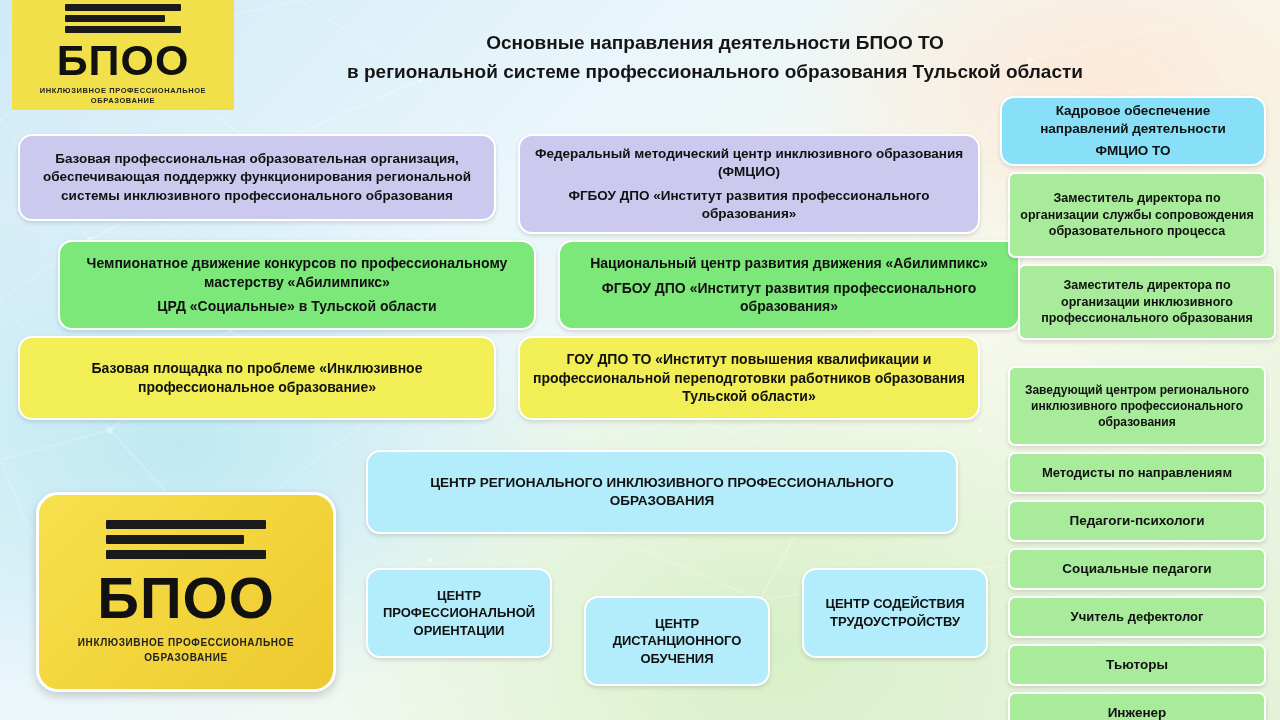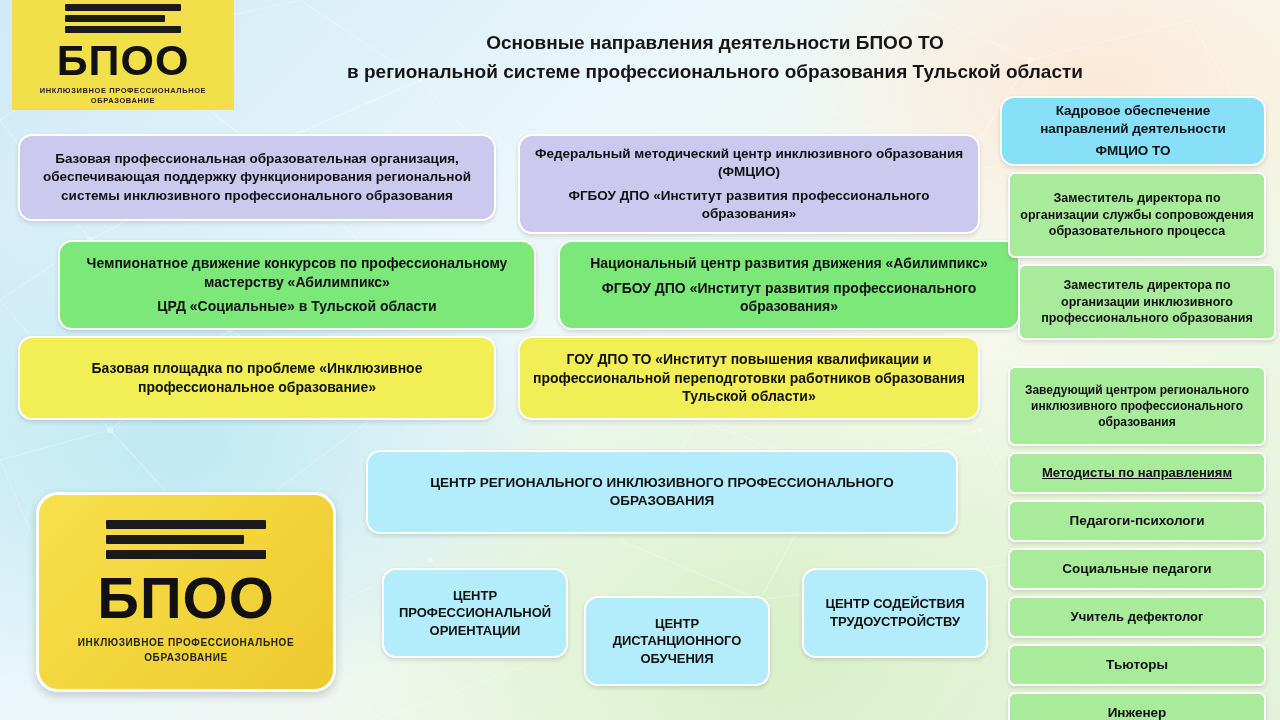--- a/index.html
+++ b/index.html
@@ -132,30 +132,30 @@
   .b-l1 { left: 18px;  top: 134px; width: 478px; height: 87px; font-size: 13.5px; }
   .b-l2 { left: 18px;  top: 240px; width: 478px; height: 90px;  font-size: 14px; }
   .b-l3 { left: 18px;  top: 336px; width: 478px; height: 84px;  font-size: 14px; }
 
   .b-c1 { left: 518px; top: 134px; width: 462px; height: 100px; font-size: 13.5px; }
   .b-c2 { left: 518px; top: 240px; width: 462px; height: 90px;  font-size: 14px; }
   .b-c3 { left: 518px; top: 336px; width: 462px; height: 84px;  font-size: 14px; }
 
   .b-center-big { left: 366px; top: 450px; width: 592px; height: 84px; font-size: 13.5px; }
 
-  .b-bot1 { left: 366px; top: 568px; width: 186px; height: 90px; font-size: 13px; margin-left: 16px; }
+  .b-bot1 { left: 366px; top: 568px; width: 186px; height: 90px; font-size: 13px; }
   .b-bot2 { left: 584px; top: 596px; width: 186px; height: 90px; font-size: 13px; }
   .b-bot3 { left: 802px; top: 568px; width: 186px; height: 90px; font-size: 13px; }
 
   
   .r-head { left: 1000px; top: 96px;  width: 266px; height: 70px;  font-size: 13.5px; flex-direction: column; }
   .r-1    { left: 1008px; top: 172px; width: 258px; height: 86px;  font-size: 12.5px; }
   .r-2    { left: 1008px; top: 264px; width: 258px; height: 76px;  font-size: 12.5px; margin-left: 10px; }
   .r-3    { left: 1008px; top: 366px; width: 258px; height: 80px;  font-size: 12px; }
-  .r-4    { left: 1008px; top: 452px; width: 258px; height: 42px;  font-size: 13px; text-decoration: underline; }
+  .r-4    { left: 1008px; top: 452px; width: 258px; height: 42px;  font-size: 13px; }
   .r-5    { left: 1008px; top: 500px; width: 258px; height: 42px;  font-size: 13.5px; }
   .r-6    { left: 1008px; top: 548px; width: 258px; height: 42px;  font-size: 13.5px; }
   .r-7    { left: 1008px; top: 596px; width: 258px; height: 42px;  font-size: 13px; }
   .r-8    { left: 1008px; top: 644px; width: 258px; height: 42px;  font-size: 13.5px; }
   .r-9    { left: 1008px; top: 692px; width: 258px; height: 42px;  font-size: 13.5px; }
 
   .r-head .line1 { display: block; }
   .r-head .line2 { display: block; margin-top: 3px; }
 
   .p { margin: 0; }

